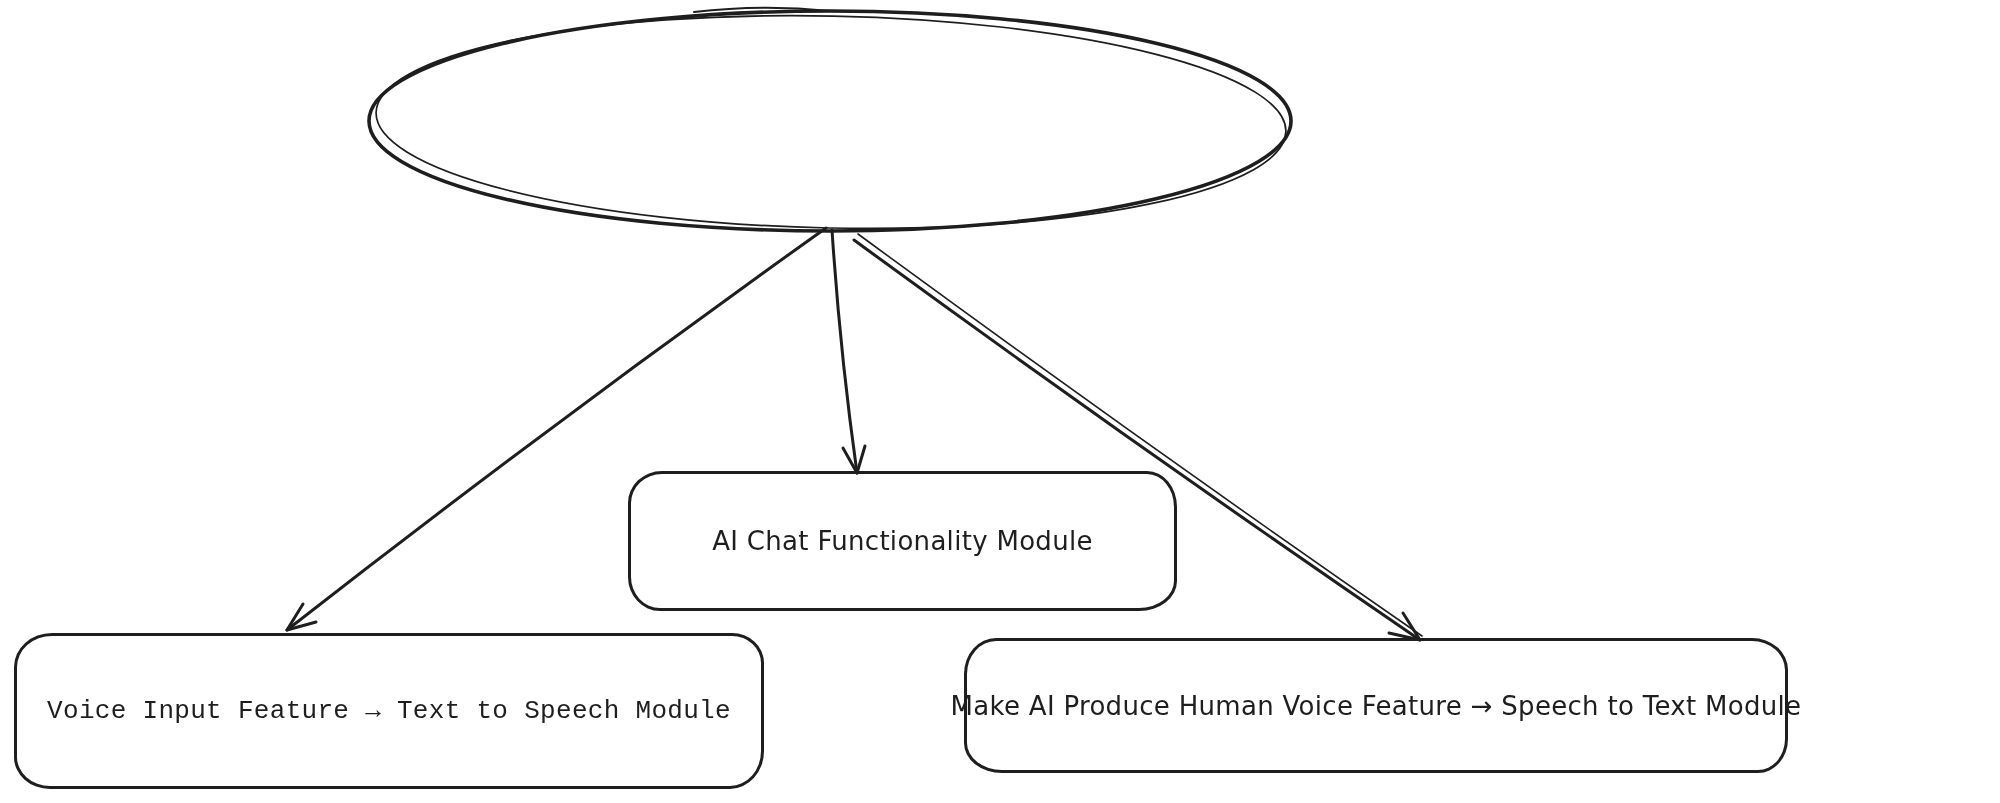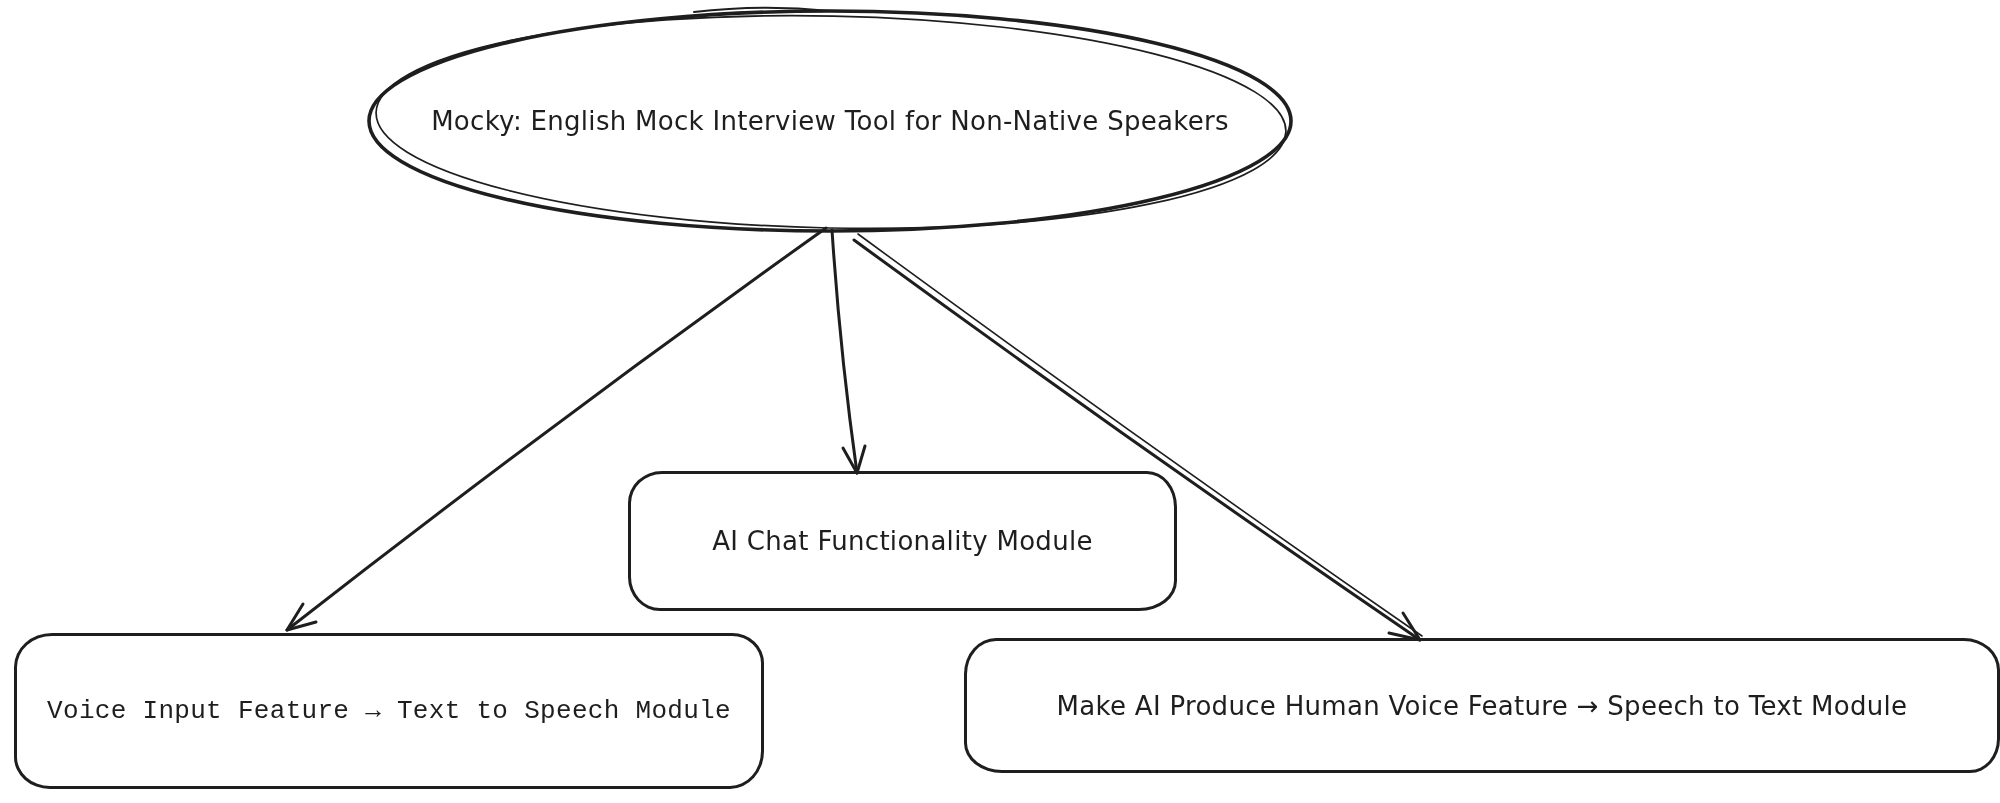--- a/index.html
+++ b/index.html
@@ -58,21 +58,21 @@
     border-radius: 34px 30px 38px 32px / 32px 36px 30px 34px;
   }
   .box-voice-input {
     left: 14px; top: 633px;
     width: 750px; height: 156px;
     border-radius: 38px 32px 34px 36px / 34px 30px 38px 32px;
     font-family: Liberation Mono, monospace;
   }
   .box-ai-voice {
     left: 964px; top: 638px;
-    width: 1036px; height: 135px;
+    width: 824px; height: 135px;
     border-radius: 32px 36px 30px 38px / 36px 32px 34px 30px;
   }
 </style>
 </head>
 <body>
 
 <div class="canvas">
 
   <svg class="edge-layer" viewBox="0 0 2000 803">
 
@@ -92,23 +92,20 @@
       <path class="sketch" d="M 857 473 L 865 446 M 857 473 L 843 448" stroke-width="3"></path>
     </g>
 
     <g>
       <path class="sketch" d="M 854 240 Q 1133 444 1420 640" stroke-width="3"></path>
       <path class="sketch" d="M 858 234 Q 1136 438 1422 636" stroke-width="1.6"></path>
       <path class="sketch" d="M 1420 640 L 1403 613 M 1420 640 L 1389 633" stroke-width="3"></path>
     </g>
   </svg>
 
-  <div class="ellipse-label-area">
-    <span class="node-label">Mocky: English Mock Interview Tool for Non-Native Speakers</span>
-  </div>
 
   <div class="box box-voice-input">
     <span class="node-label">Voice Input Feature → Text to Speech Module</span>
   </div>
 
   <div class="box box-ai-chat">
     <span class="node-label">AI Chat Functionality Module</span>
   </div>
 
   <div class="box box-ai-voice">

